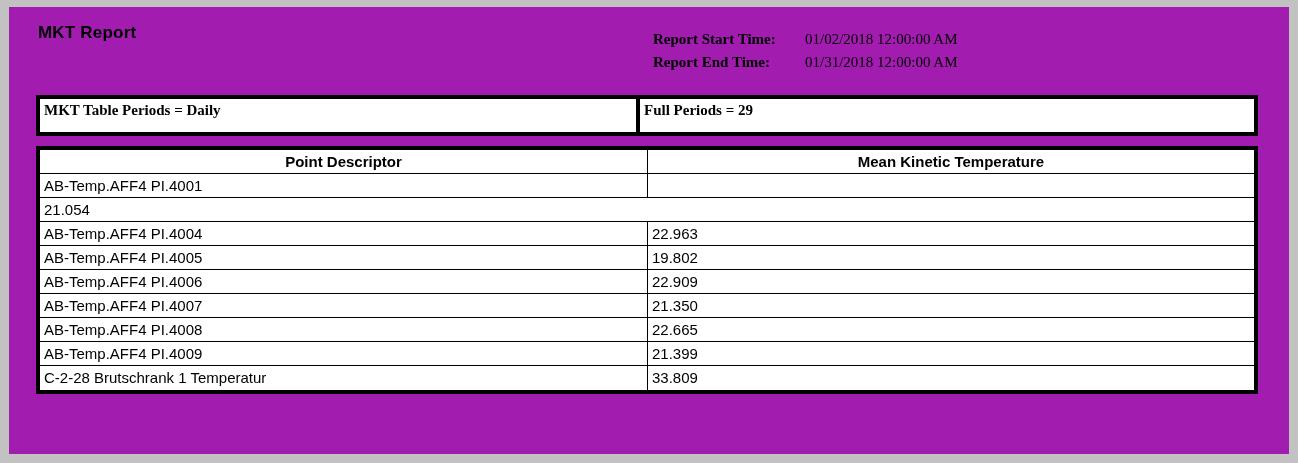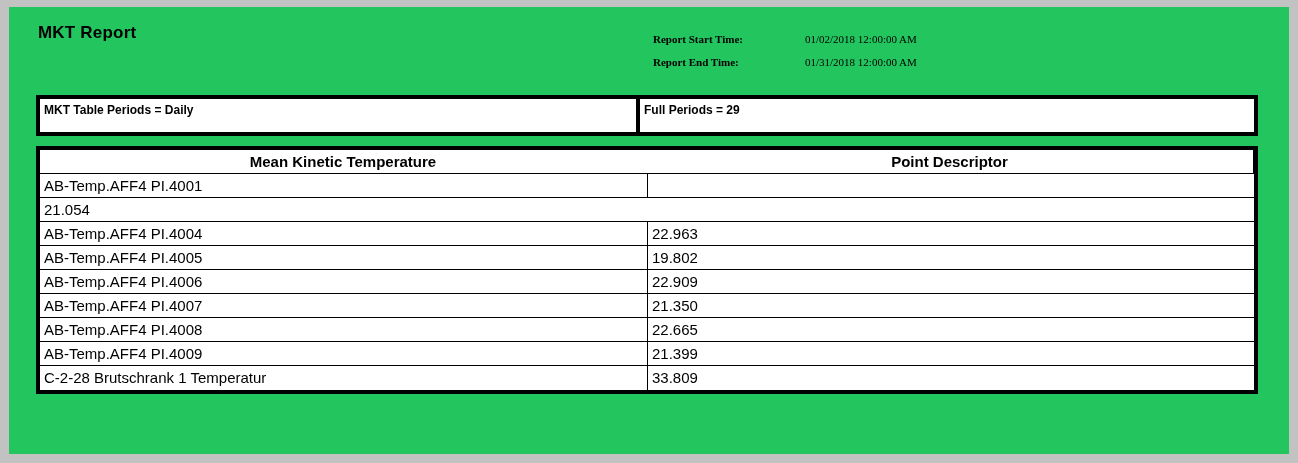--- a/index.html
+++ b/index.html
@@ -7,55 +7,56 @@
     width: 1298px; height: 463px;
     background: #c2c2c2;
     font-family: "Liberation Sans", sans-serif;
     color: #000;
     position: relative;
     overflow: hidden;
   }
   .page {
     position: absolute;
     left: 9px; top: 7px; right: 9px; bottom: 9px;
-    background: #22c55e;
+    background: #a21caf;
   }
   .report-title {
     position: absolute;
     left: 29px; top: 16px;
     font-size: 17px;
     font-weight: bold;
     letter-spacing: 0.2px;
   }
   .meta {
     position: absolute;
     left: 644px; top: 21px;
     display: grid;
     grid-template-columns: 152px auto;
     grid-auto-rows: 23px;
     font-family: "Liberation Serif", serif;
-    font-size: 11px;
+    font-size: 15px;
     line-height: 23px;
   }
   .meta .label { font-weight: bold; }
   .summary-box {
     position: absolute;
     left: 27px; top: 88px;
     width: 1222px; height: 41px;
     border: 4px solid #000;
     box-sizing: border-box;
     display: flex;
     background: #fff;
   }
   .summary-cell {
-    font-size: 12px;
+    font-size: 15px;
     font-weight: bold;
     padding: 2px 0 0 4px;
     box-sizing: border-box;
     line-height: 18px;
+    font-family: Liberation Serif, serif;
   }
   .summary-cell.left {
     width: 600px;
     border-right: 4px solid #000;
   }
   .summary-cell.right { flex: 1; }
   .data-table {
     position: absolute;
     left: 27px; top: 139px;
     width: 1222px;
@@ -103,22 +104,22 @@
     <div class="value">01/31/2018 12:00:00 AM</div>
   </div>
 
   <div class="summary-box">
     <div class="summary-cell left">MKT Table Periods = Daily</div>
     <div class="summary-cell right">Full Periods = 29</div>
   </div>
 
   <div class="data-table">
     <div class="t-row header">
+      <div class="t-cell c1">Point Descriptor</div>
       <div class="t-cell c2">Mean Kinetic Temperature</div>
-      <div class="t-cell c1">Point Descriptor</div>
     </div>
     <div class="t-row">
       <div class="t-cell c1">AB-Temp.AFF4 PI.4001</div>
     </div>
     <div class="t-row">
       <div class="t-cell c2">21.054</div>
     </div>
     <div class="t-row">
       <div class="t-cell c1">AB-Temp.AFF4 PI.4004</div>
       <div class="t-cell c2">22.963</div>

